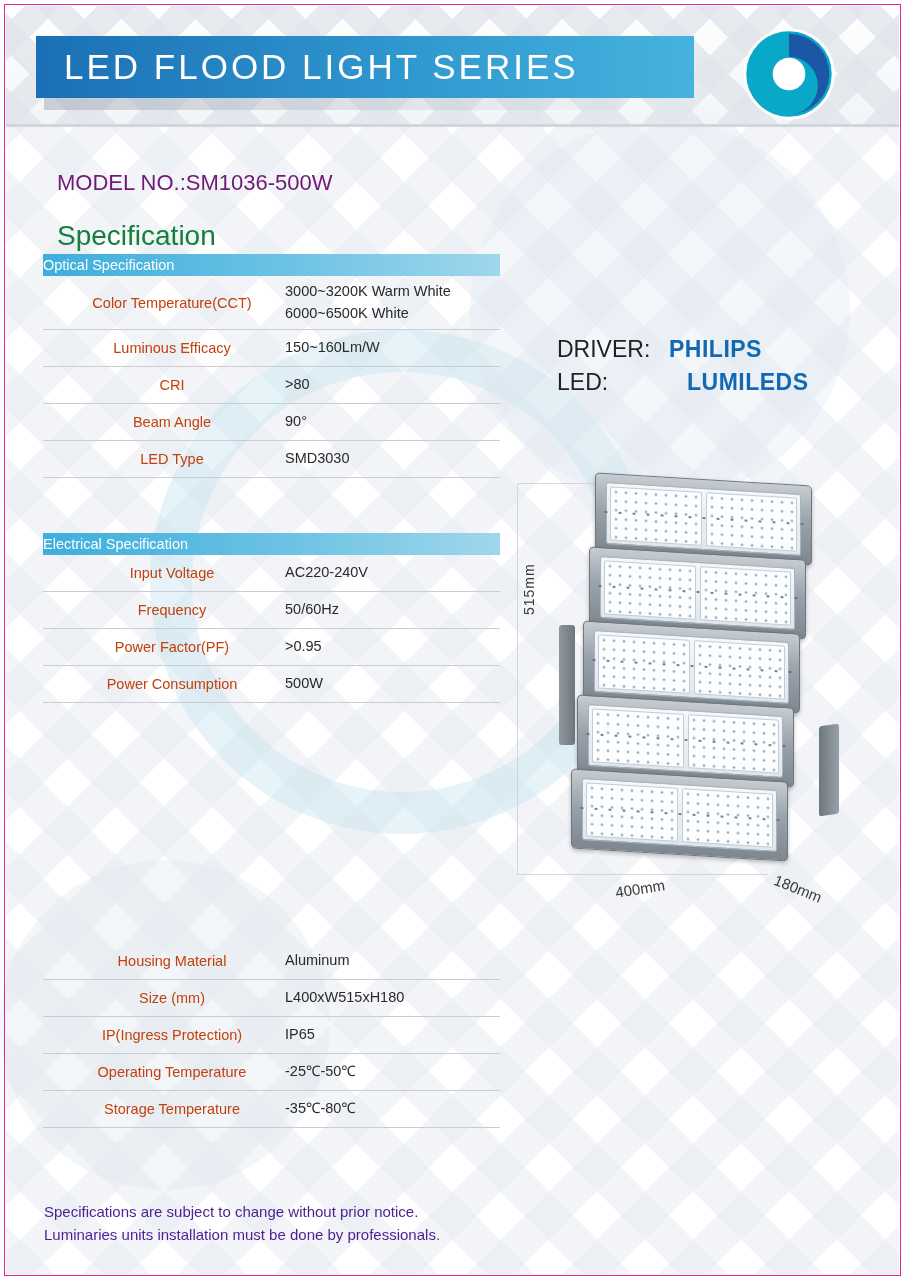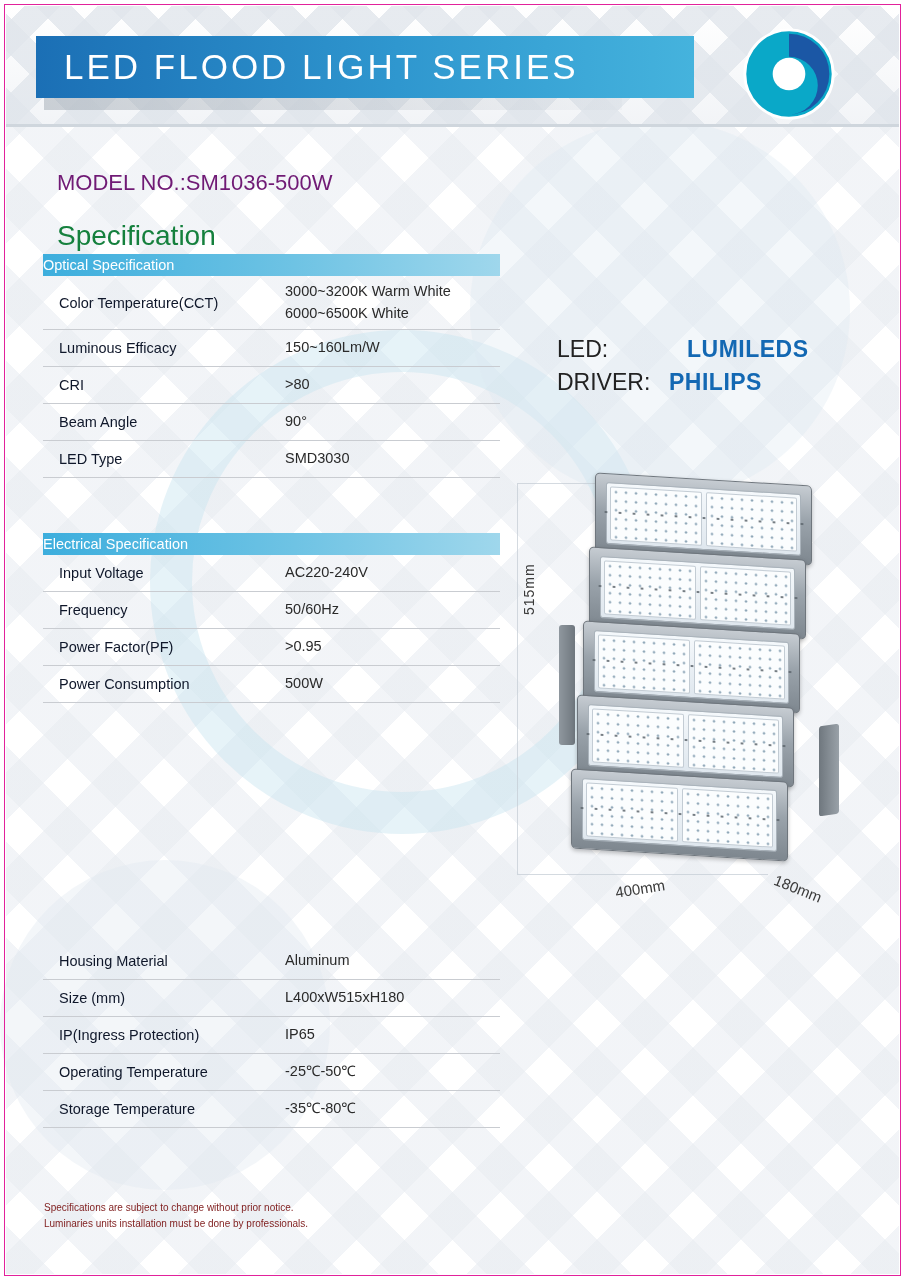--- a/index.html
+++ b/index.html
@@ -105,22 +105,23 @@
     display:flex;
     border-bottom:1px solid #c9ccd1;
     min-height:37px;
     align-items:center;
     box-sizing:border-box;
   }
   .row .k{
     width:242px;
     padding-left:16px;
     font-size:14.5px;
-    color:#0f172a;
+    color:#c2410c;
     box-sizing:border-box;
+    text-align:center;
   }
   .row .v{
     flex:1;
     font-size:14.5px;
     color:#2a2a2a;
     line-height:1.45;
   }
   .row.tall{min-height:54px;}
 
   
@@ -208,21 +209,21 @@
   .bracket-r{
     position:absolute;right:-16px;top:250px;width:20px;height:90px;
     background:linear-gradient(90deg,#6f777e,#99a1a8);
     border-radius:3px;
     transform:skewY(-8deg);
   }
 
   
   .note{
     position:absolute;left:44px;top:1200px;
-    font-size:10px;color:#7f1d1d;line-height:1.55;
+    font-size:15px;color:#4c1d95;line-height:1.55;
   }
 </style>
 </head>
 <body>
 
 <div class="page">
   <div class="bg-pattern"></div>
   <div class="bg-blob blob1"></div>
   <div class="bg-blob blob2"></div>
   <div class="bg-blob blob3"></div>
@@ -309,26 +310,26 @@
       <div class="v">-25℃-50℃</div>
     </div>
     <div class="row">
       <div class="k">Storage Temperature</div>
       <div class="v">-35℃-80℃</div>
     </div>
   </div>
 
   <div class="driver-block">
     <div class="dline">
+      <div class="dlabel">DRIVER:</div>
+      <div class="dval">PHILIPS</div>
+    </div>
+    <div class="dline">
       <div class="dlabel">LED:</div>
       <div class="dval indent">LUMILEDS</div>
-    </div>
-    <div class="dline">
-      <div class="dlabel">DRIVER:</div>
-      <div class="dval">PHILIPS</div>
     </div>
   </div>
 
   <div class="product">
     <div class="dim-box"></div>
     <div class="dim-v">515mm</div>
     <div class="dim-w">400mm</div>
     <div class="dim-d">180mm</div>
 
     <div class="lamp">

